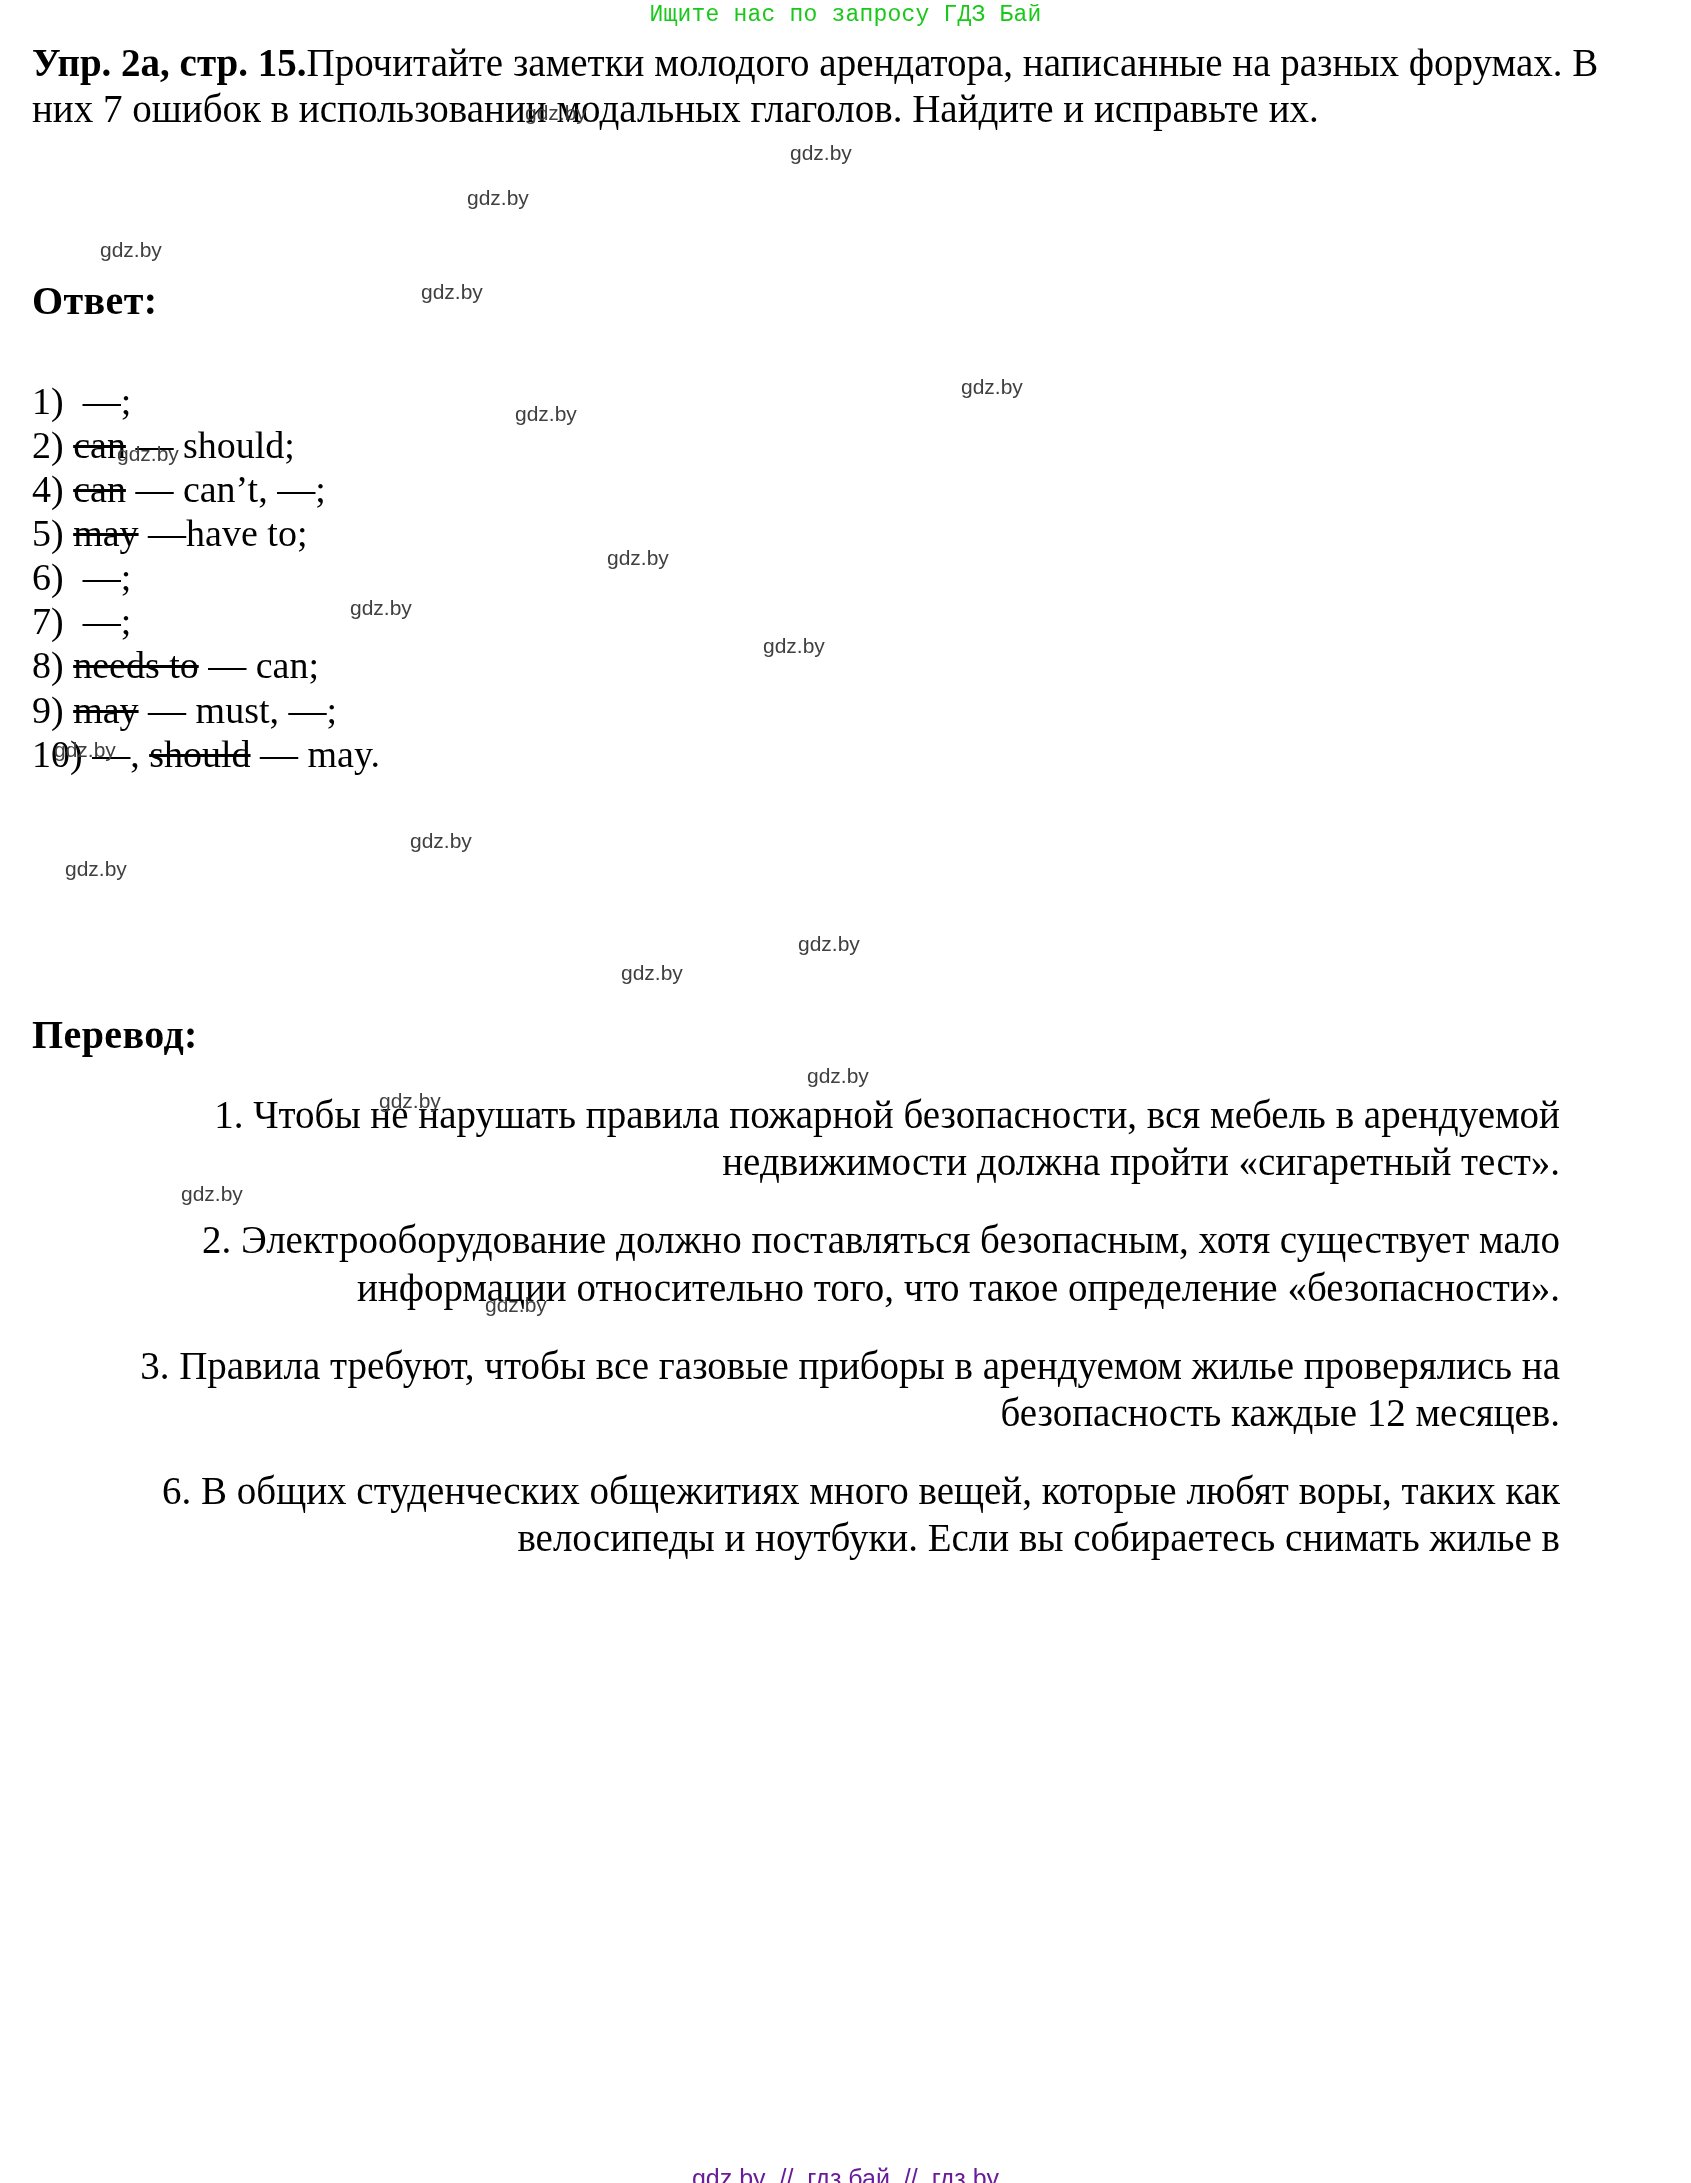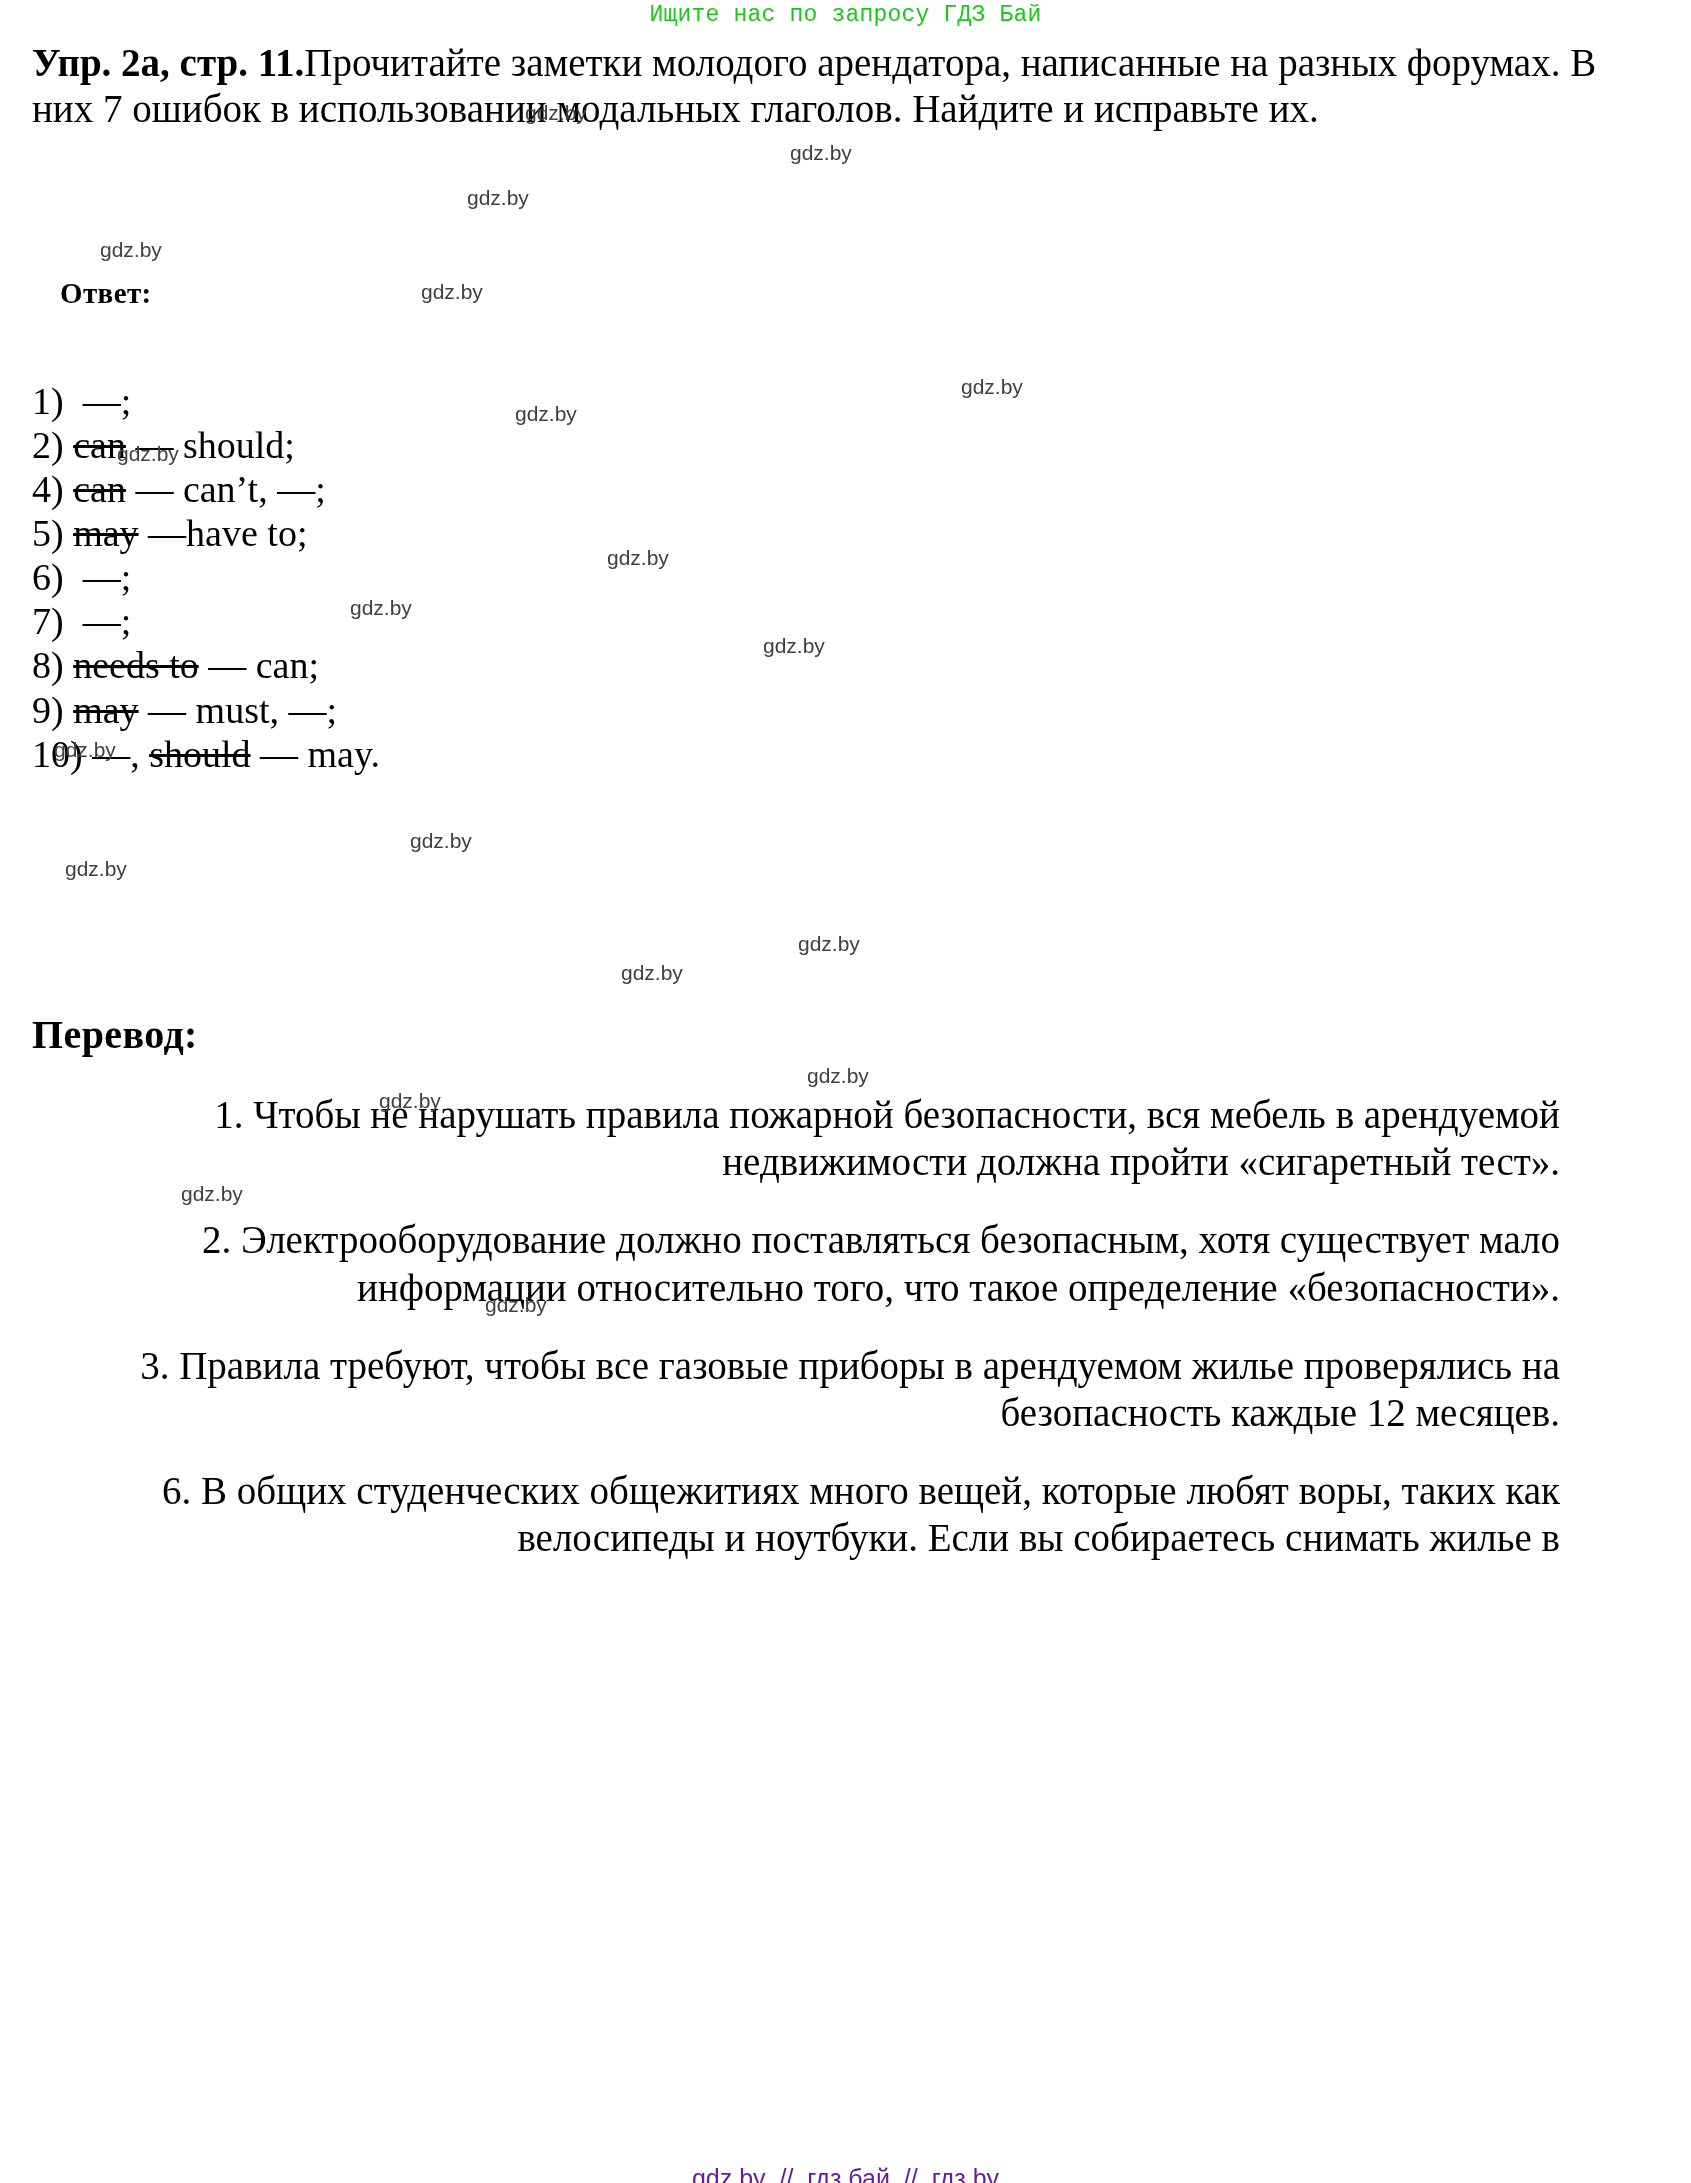--- a/index.html
+++ b/index.html
@@ -46,24 +46,23 @@
     font-size: 39px;
     line-height: 1.17;
     text-align: left;
   }
   .task-ref { font-weight: bold; }
 
   .answer-heading {
     position: absolute;
     top: 277px;
     left: 0;
-    font-size: 29px;
+    font-size: 40px;
     font-weight: bold;
     letter-spacing: 0.4px;
-    margin-left: 28px;
   }
 
   #answer-list {
     position: absolute;
     top: 379px;
     left: 0;
     width: 1007px;
     font-size: 38px;
     line-height: 1.16;
   }
@@ -120,21 +119,21 @@
   #footer-links .sep { color: #6a1b9a; }
 </style>
 </head>
 <body>
 
 <div id="promo-bar">Ищите нас по запросу ГДЗ Бай</div>
 
 <div id="page">
 
   <div class="task-block">
-    <span class="task-ref">Упр. 2a, стр. 11.</span><span>Прочитайте заметки молодого арендатора, написанные на разных форумах. В них 7 ошибок в использовании модальных глаголов. Найдите и исправьте их.</span>
+    <span class="task-ref">Упр. 2a, стр. 15.</span><span>Прочитайте заметки молодого арендатора, написанные на разных форумах. В них 7 ошибок в использовании модальных глаголов. Найдите и исправьте их.</span>
   </div>
 
   <div class="answer-heading">Ответ:</div>
 
   <div id="answer-list">
       <div class="answer-item"><span>1)</span> <span> —;</span></div>
       <div class="answer-item"><span>2)</span> <span class="struck">can</span><span> — should;</span></div>
       <div class="answer-item"><span>4)</span> <span class="struck">can</span><span> — can’t, —;</span></div>
       <div class="answer-item"><span>5)</span> <span class="struck">may</span><span> —have to;</span></div>
       <div class="answer-item"><span>6)</span> <span> —;</span></div>

